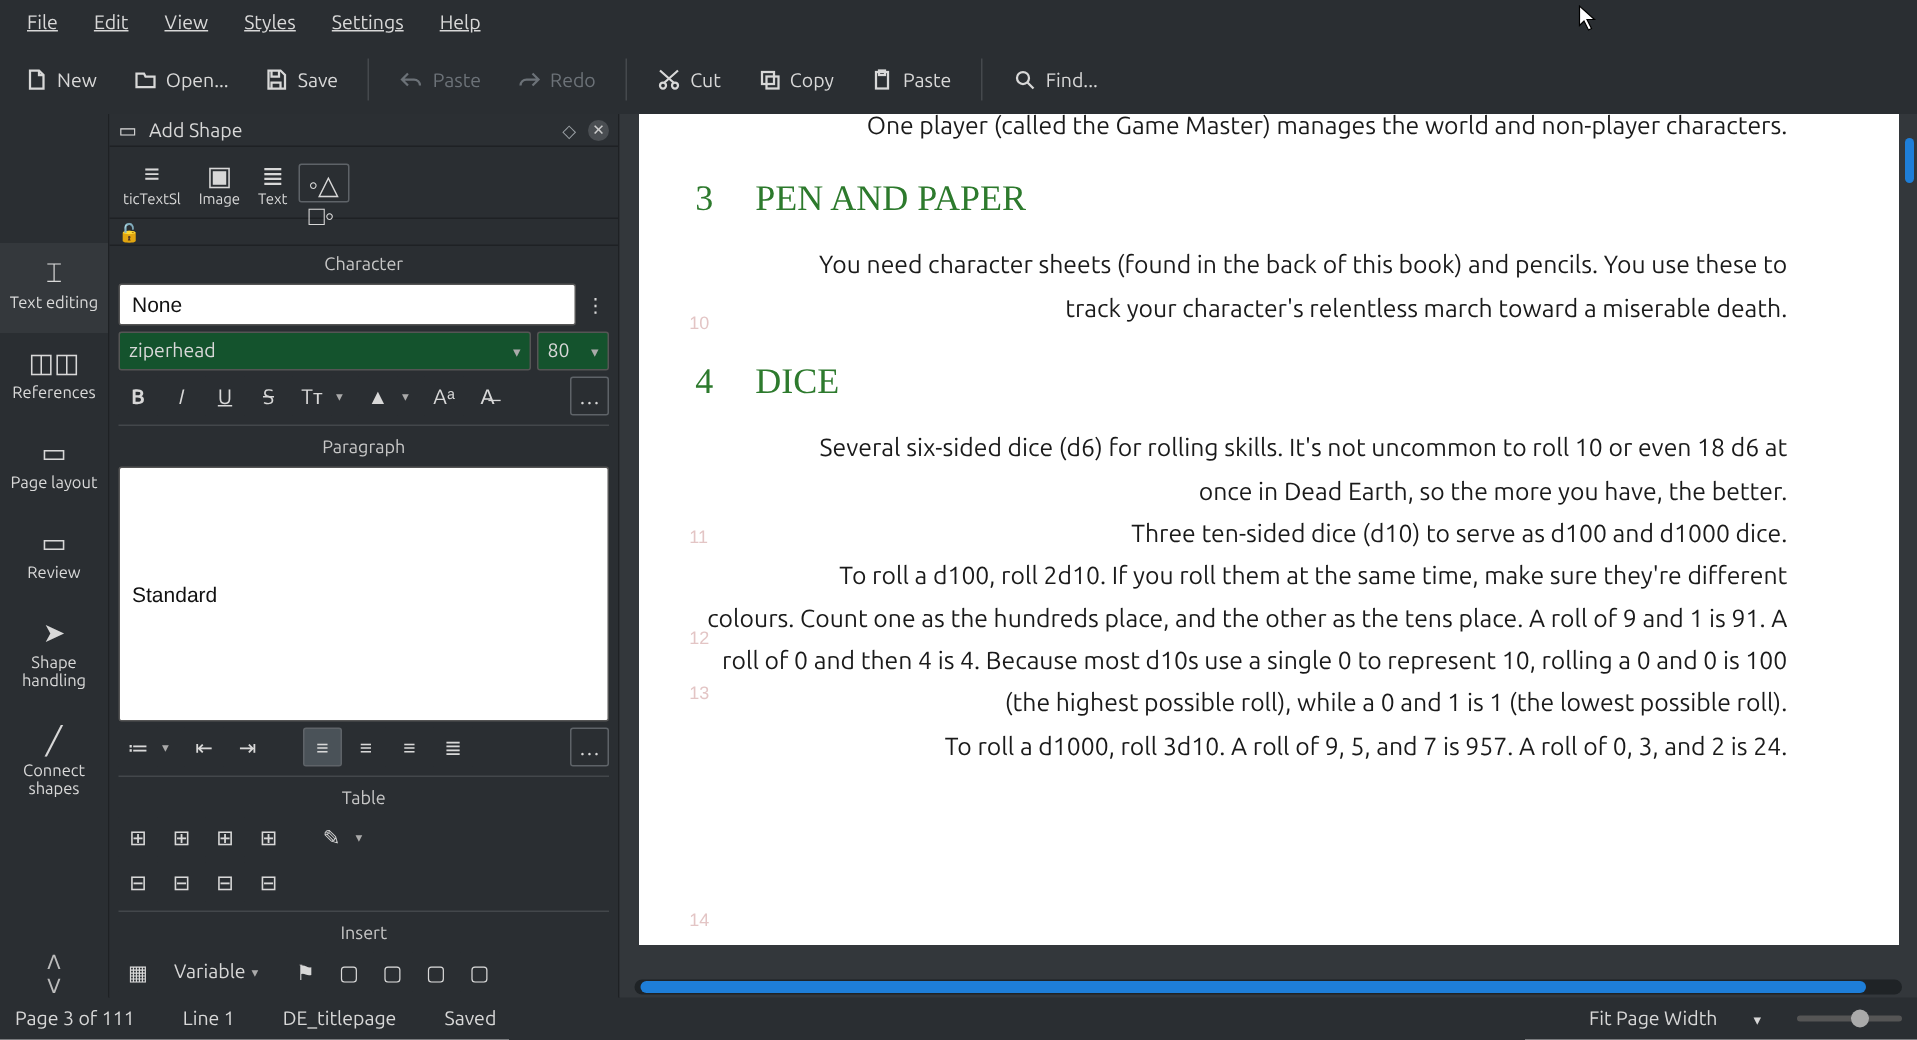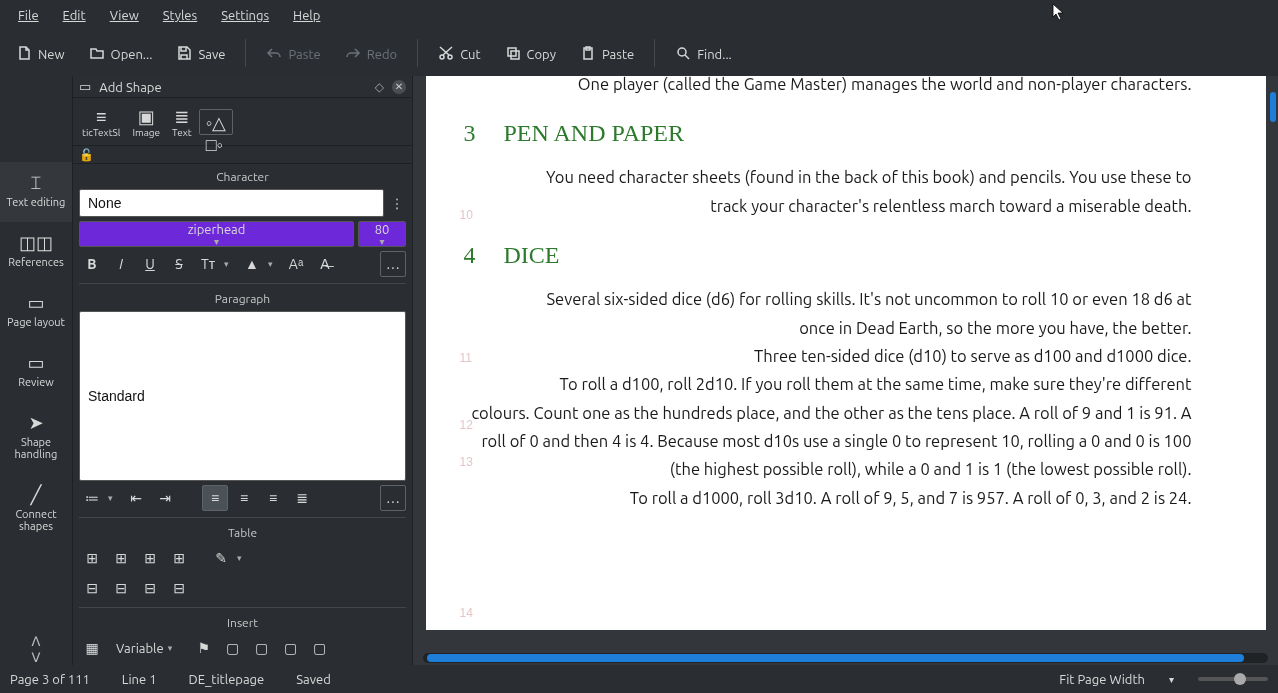--- a/index.html
+++ b/index.html
@@ -170,29 +170,28 @@
   height: 28px;
   background: #fff;
   color: #111;
   border: 1px solid #555;
   border-radius: 2px;
   padding: 0 8px;
   font-size: 14px;
 }
 .combo {
   height: 26px;
-  background: #6d28d9;
+  background: #14532d;
   border: 1px solid #555;
   border-radius: 2px;
   padding: 0 6px;
   display: flex;
   align-items: center;
   justify-content: space-between;
   color: #d8d8d8;
-  flex-direction: column;
 }
 .combo .chev-d { font-size: 10px; color: #aaa; }
 .btn-row {
   display: flex;
   gap: 3px;
   align-items: center;
 }
 .sq-btn {
   width: 26px; height: 26px;
   background: #2a2e32;

